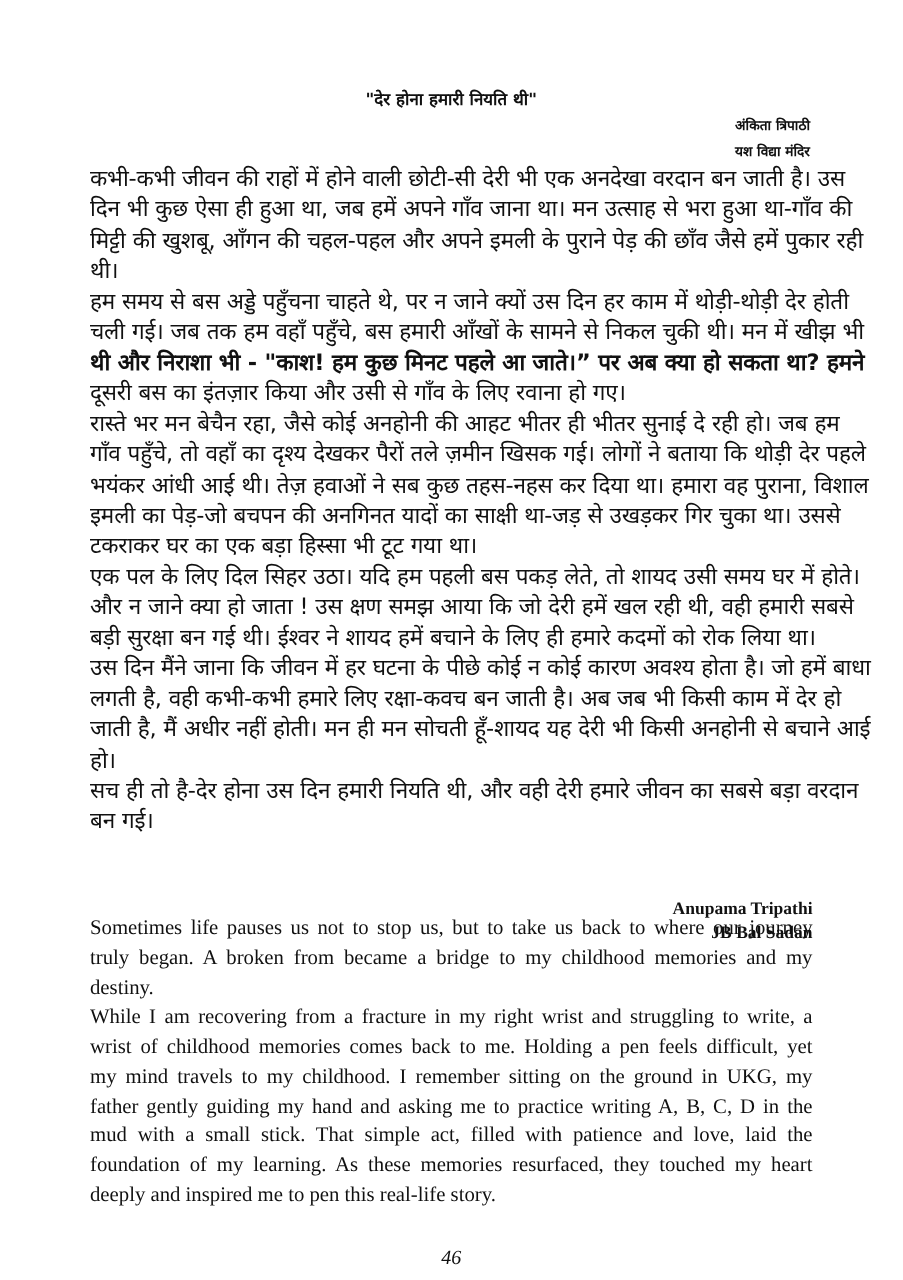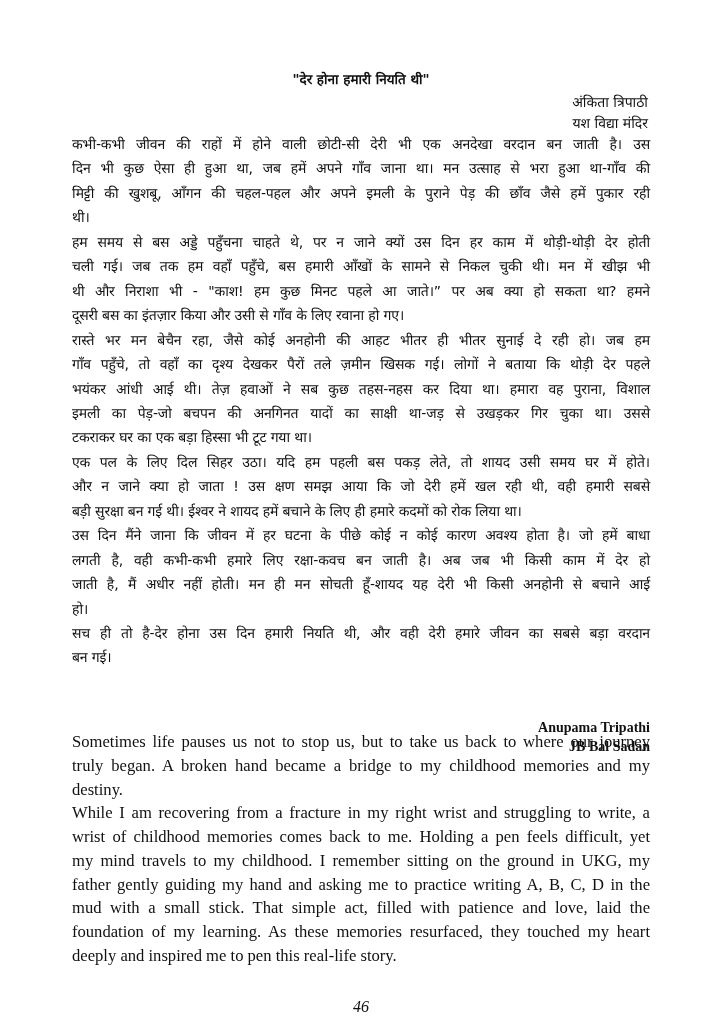--- a/index.html
+++ b/index.html
@@ -1,45 +1,45 @@
 <!DOCTYPE html>
 <html><head>
 <meta charset="utf-8">
 <style>
   html, body { margin: 0; padding: 0; background: #ffffff; }
   body { width: 722px; height: 1024px; position: relative; overflow: hidden; color: #111; }
   .page { position: absolute; left: 0; top: 0; width: 722px; height: 1024px; }
   .hi { font-family: "DejaVu Sans", sans-serif; }
   .en { font-family: "Liberation Serif", serif; }
   .title-hi { position: absolute; top: 70px; left: 0; width: 722px; text-align: center; font-size: 13.5px; font-weight: bold; }
-  .author-hi { position: absolute; right: 74px; font-size: 14px; font-weight: normal; text-align: right; }
+  .author-hi { position: absolute; right: 74px; font-size: 11px; font-weight: bold; text-align: right; }
   .line { position: absolute; left: 72px; width: 578px; white-space: nowrap; text-align: justify; text-align-last: justify; }
   .line.last { text-align-last: left; }
-  .hiline { font-size: 14px; height: 24px; line-height: 24px; letter-spacing: -0.15px; }
+  .hiline { font-size: 18px; height: 24px; line-height: 24px; letter-spacing: -0.15px; }
   .title-en { position: absolute; top: 666px; left: 0; width: 722px; text-align: center; font-size: 14px; font-weight: bold; padding-left: 8px; box-sizing: border-box; }
   .author-en { position: absolute; right: 72px; font-size: 14px; font-weight: bold; text-align: right; margin-top: 32px; }
   .enline { font-size: 16.6px; height: 23.8px; line-height: 23.8px; }
   .pageno { position: absolute; top: 998px; left: 0; width: 722px; text-align: center; font-size: 16px; font-style: italic; }
 </style>
 </head>
 <body>
 
 <div class="page">
   <div class="title-hi hi">"देर होना हमारी नियति थी"</div>
   <div class="author-hi hi" style="top:92px;">अंकिता त्रिपाठी</div>
   <div class="author-hi hi" style="top:113px;">यश विद्या मंदिर</div>
 
   <div id="hindi-body">
       <div class="line hiline hi" style="top: 132px;">कभी-कभी जीवन की राहों में होने वाली छोटी-सी देरी भी एक अनदेखा वरदान बन जाती है। उस</div>
       <div class="line hiline hi" style="top: 156.45px;">दिन भी कुछ ऐसा ही हुआ था, जब हमें अपने गाँव जाना था। मन उत्साह से भरा हुआ था-गाँव की</div>
       <div class="line hiline hi" style="top: 180.9px;">मिट्टी की खुशबू, आँगन की चहल-पहल और अपने इमली के पुराने पेड़ की छाँव जैसे हमें पुकार रही</div>
       <div class="line hiline hi last" style="top: 205.35px;">थी।</div>
       <div class="line hiline hi" style="top: 229.8px;">हम समय से बस अड्डे पहुँचना चाहते थे, पर न जाने क्यों उस दिन हर काम में थोड़ी-थोड़ी देर होती</div>
       <div class="line hiline hi" style="top: 254.25px;">चली गई। जब तक हम वहाँ पहुँचे, बस हमारी आँखों के सामने से निकल चुकी थी। मन में खीझ भी</div>
-      <div class="line hiline hi" style="top: 278.7px;">थी और निराशा भी - "काश! हम कुछ मिनट पहले आ जाते।” पर अब क्या हो सकता था? हमने</div>
+      <div class="line hiline hi" style="top: 278.7px; font-weight: bold;">थी और निराशा भी - "काश! हम कुछ मिनट पहले आ जाते।” पर अब क्या हो सकता था? हमने</div>
       <div class="line hiline hi last" style="top: 303.15px;">दूसरी बस का इंतज़ार किया और उसी से गाँव के लिए रवाना हो गए।</div>
       <div class="line hiline hi" style="top: 327.6px;">रास्ते भर मन बेचैन रहा, जैसे कोई अनहोनी की आहट भीतर ही भीतर सुनाई दे रही हो। जब हम</div>
       <div class="line hiline hi" style="top: 352.05px;">गाँव पहुँचे, तो वहाँ का दृश्य देखकर पैरों तले ज़मीन खिसक गई। लोगों ने बताया कि थोड़ी देर पहले</div>
       <div class="line hiline hi" style="top: 376.5px;">भयंकर आंधी आई थी। तेज़ हवाओं ने सब कुछ तहस-नहस कर दिया था। हमारा वह पुराना, विशाल</div>
       <div class="line hiline hi" style="top: 400.95px;">इमली का पेड़-जो बचपन की अनगिनत यादों का साक्षी था-जड़ से उखड़कर गिर चुका था। उससे</div>
       <div class="line hiline hi last" style="top: 425.4px;">टकराकर घर का एक बड़ा हिस्सा भी टूट गया था।</div>
       <div class="line hiline hi" style="top: 449.85px;">एक पल के लिए दिल सिहर उठा। यदि हम पहली बस पकड़ लेते, तो शायद उसी समय घर में होते।</div>
       <div class="line hiline hi" style="top: 474.3px;">और न जाने क्या हो जाता ! उस क्षण समझ आया कि जो देरी हमें खल रही थी, वही हमारी सबसे</div>
       <div class="line hiline hi last" style="top: 498.75px;">बड़ी सुरक्षा बन गई थी। ईश्वर ने शायद हमें बचाने के लिए ही हमारे कदमों को रोक लिया था।</div>
       <div class="line hiline hi" style="top: 523.2px;">उस दिन मैंने जाना कि जीवन में हर घटना के पीछे कोई न कोई कारण अवश्य होता है। जो हमें बाधा</div>
@@ -48,21 +48,21 @@
       <div class="line hiline hi last" style="top: 596.55px;">हो।</div>
       <div class="line hiline hi" style="top: 621px;">सच ही तो है-देर होना उस दिन हमारी नियति थी, और वही देरी हमारे जीवन का सबसे बड़ा वरदान</div>
       <div class="line hiline hi last" style="top: 645.45px;">बन गई।</div>
     </div>
 
   <div class="author-en en" style="top:688px;">Anupama Tripathi</div>
   <div class="author-en en" style="top:707px;">JB Bal Sadan</div>
 
   <div id="english-body">
       <div class="line enline en" style="top: 730px;">Sometimes life pauses us not to stop us, but to take us back to where our journey</div>
-      <div class="line enline en" style="top: 753.75px;">truly began. A broken hand became a bridge to my childhood memories and my</div>
+      <div class="line enline en" style="top: 753.75px;">truly began. A broken from became a bridge to my childhood memories and my</div>
       <div class="line enline en last" style="top: 777.5px;">destiny.</div>
       <div class="line enline en" style="top: 801.25px;">While I am recovering from a fracture in my right wrist and struggling to write, a</div>
       <div class="line enline en" style="top: 825px;">wrist of childhood memories comes back to me. Holding a pen feels difficult, yet</div>
       <div class="line enline en" style="top: 848.75px;">my mind travels to my childhood. I remember sitting on the ground in UKG, my</div>
       <div class="line enline en" style="top: 872.5px;">father gently guiding my hand and asking me to practice writing A, B, C, D in the</div>
       <div class="line enline en" style="top: 896.25px;">mud with a small stick. That simple act, filled with patience and love, laid the</div>
       <div class="line enline en" style="top: 920px;">foundation of my learning. As these memories resurfaced, they touched my heart</div>
       <div class="line enline en last" style="top: 943.75px;">deeply and inspired me to pen this real-life story.</div>
     </div>
 

